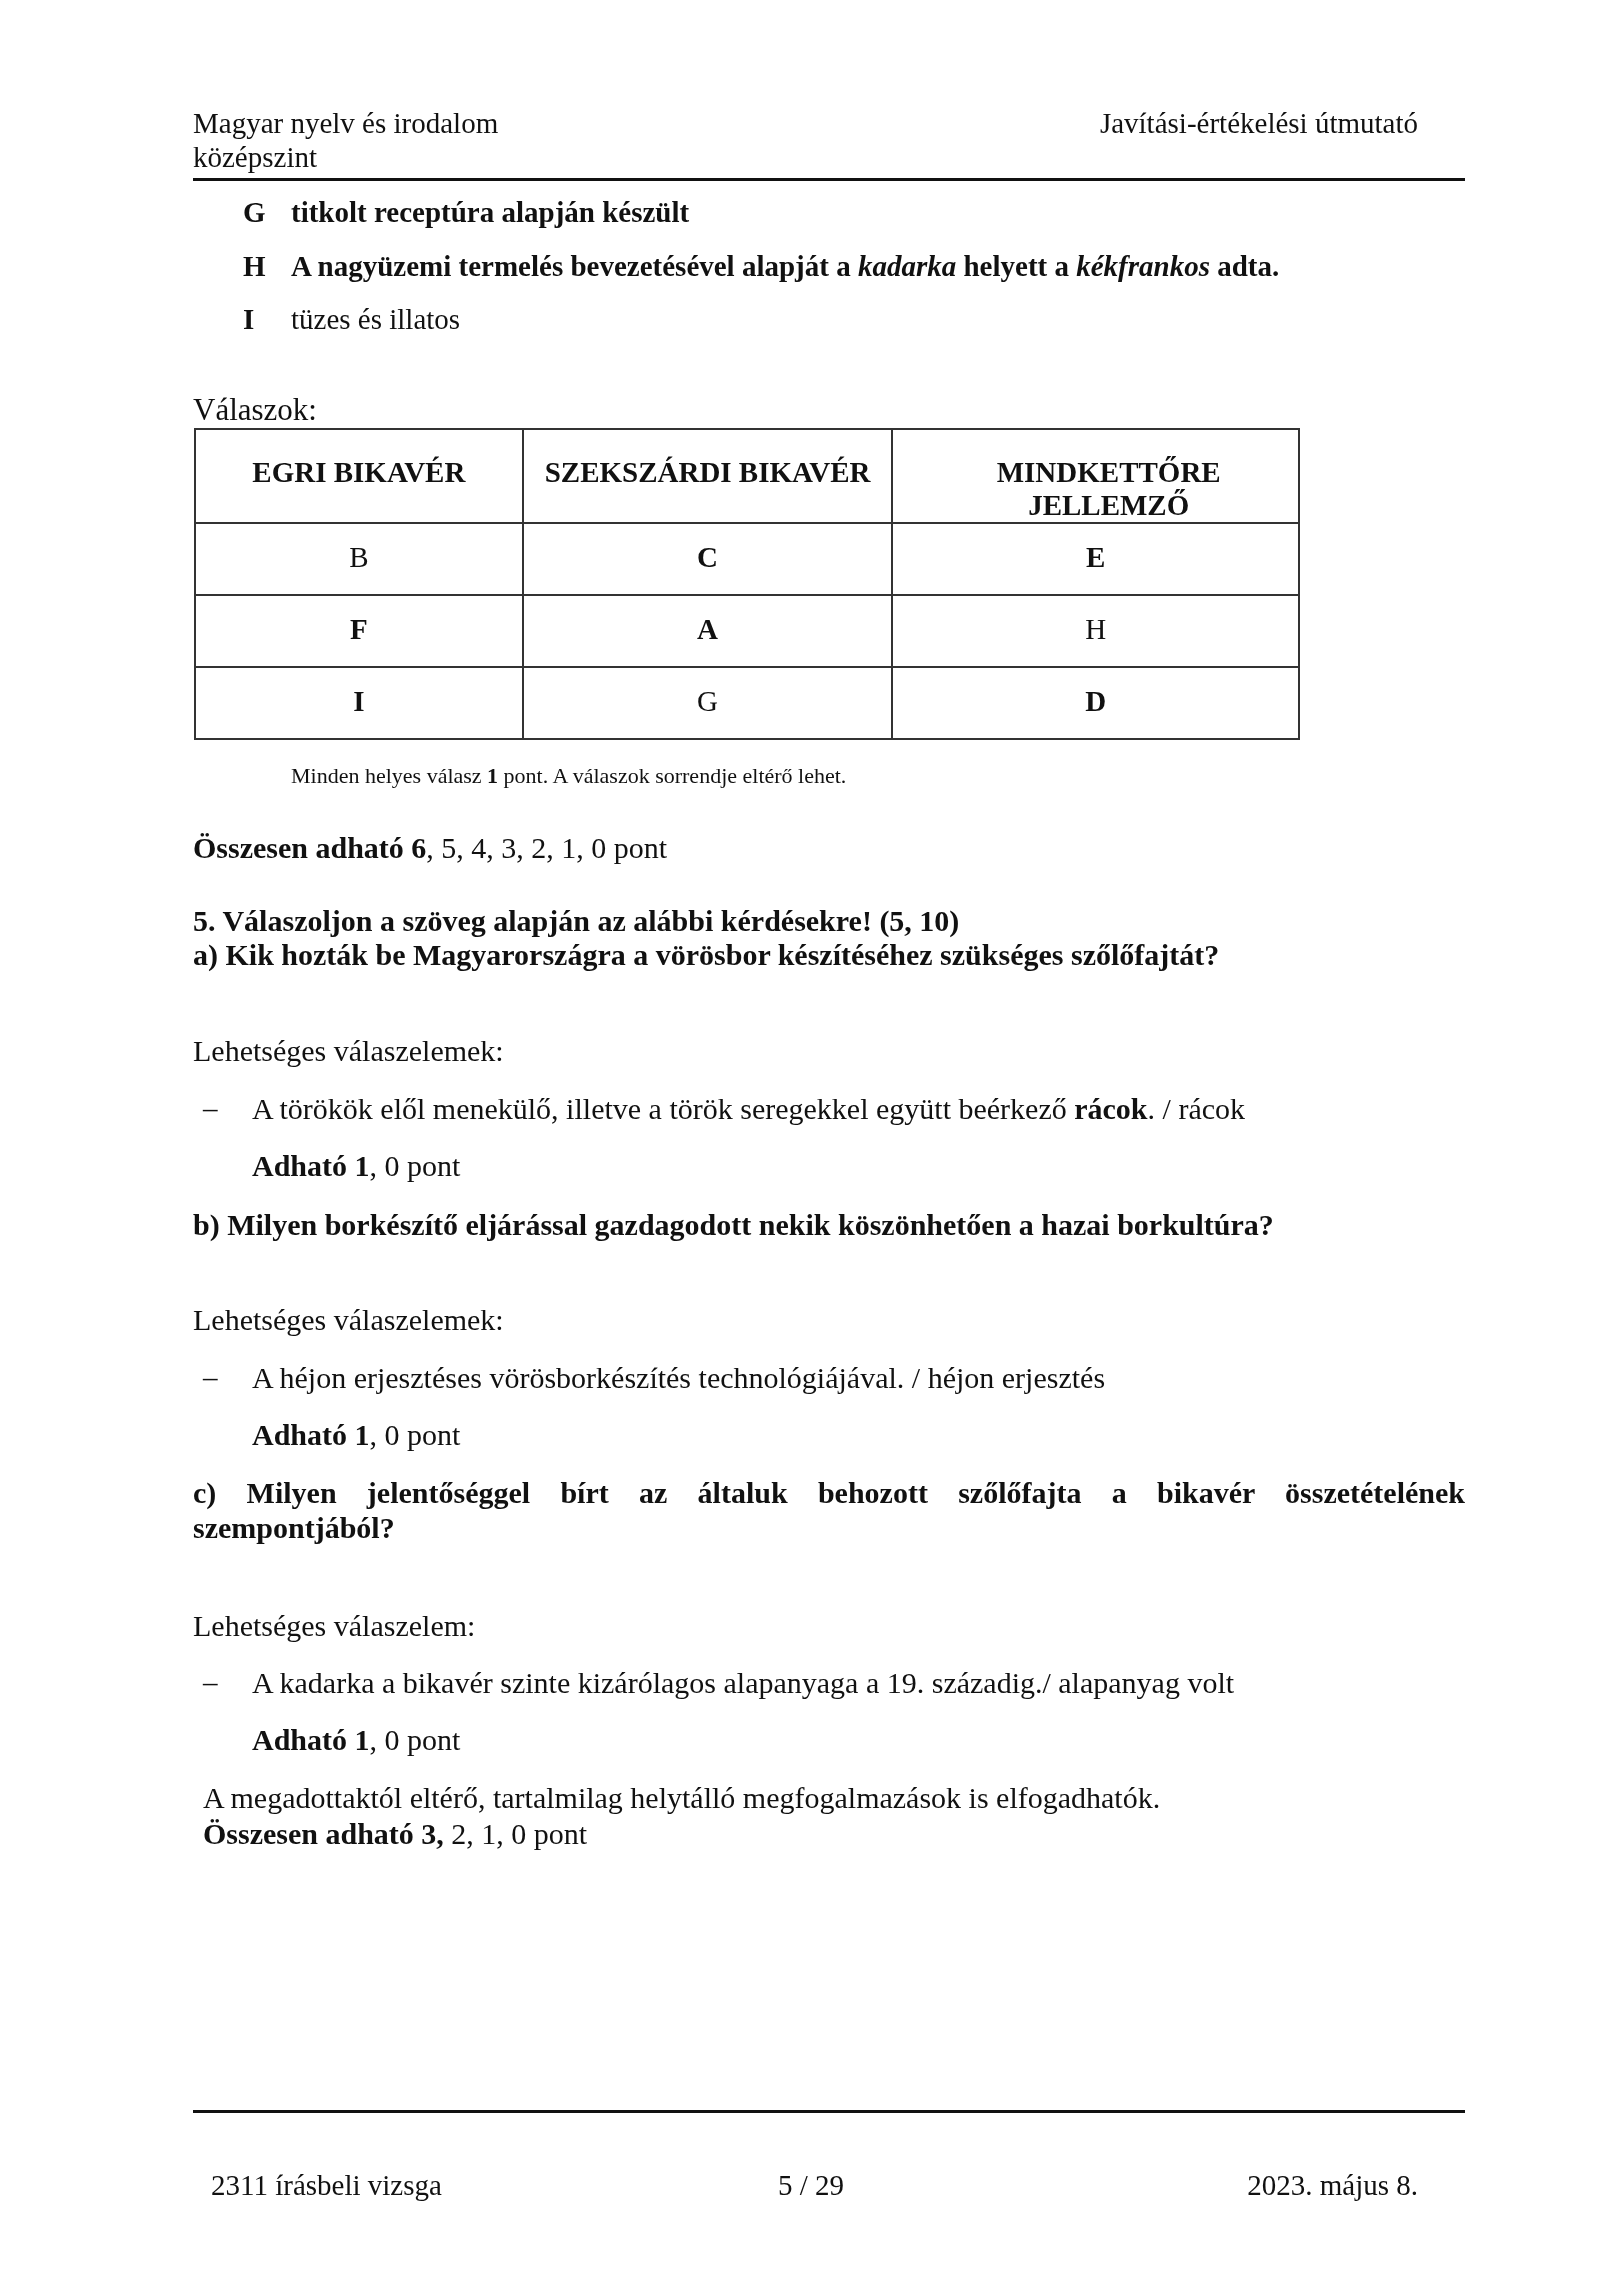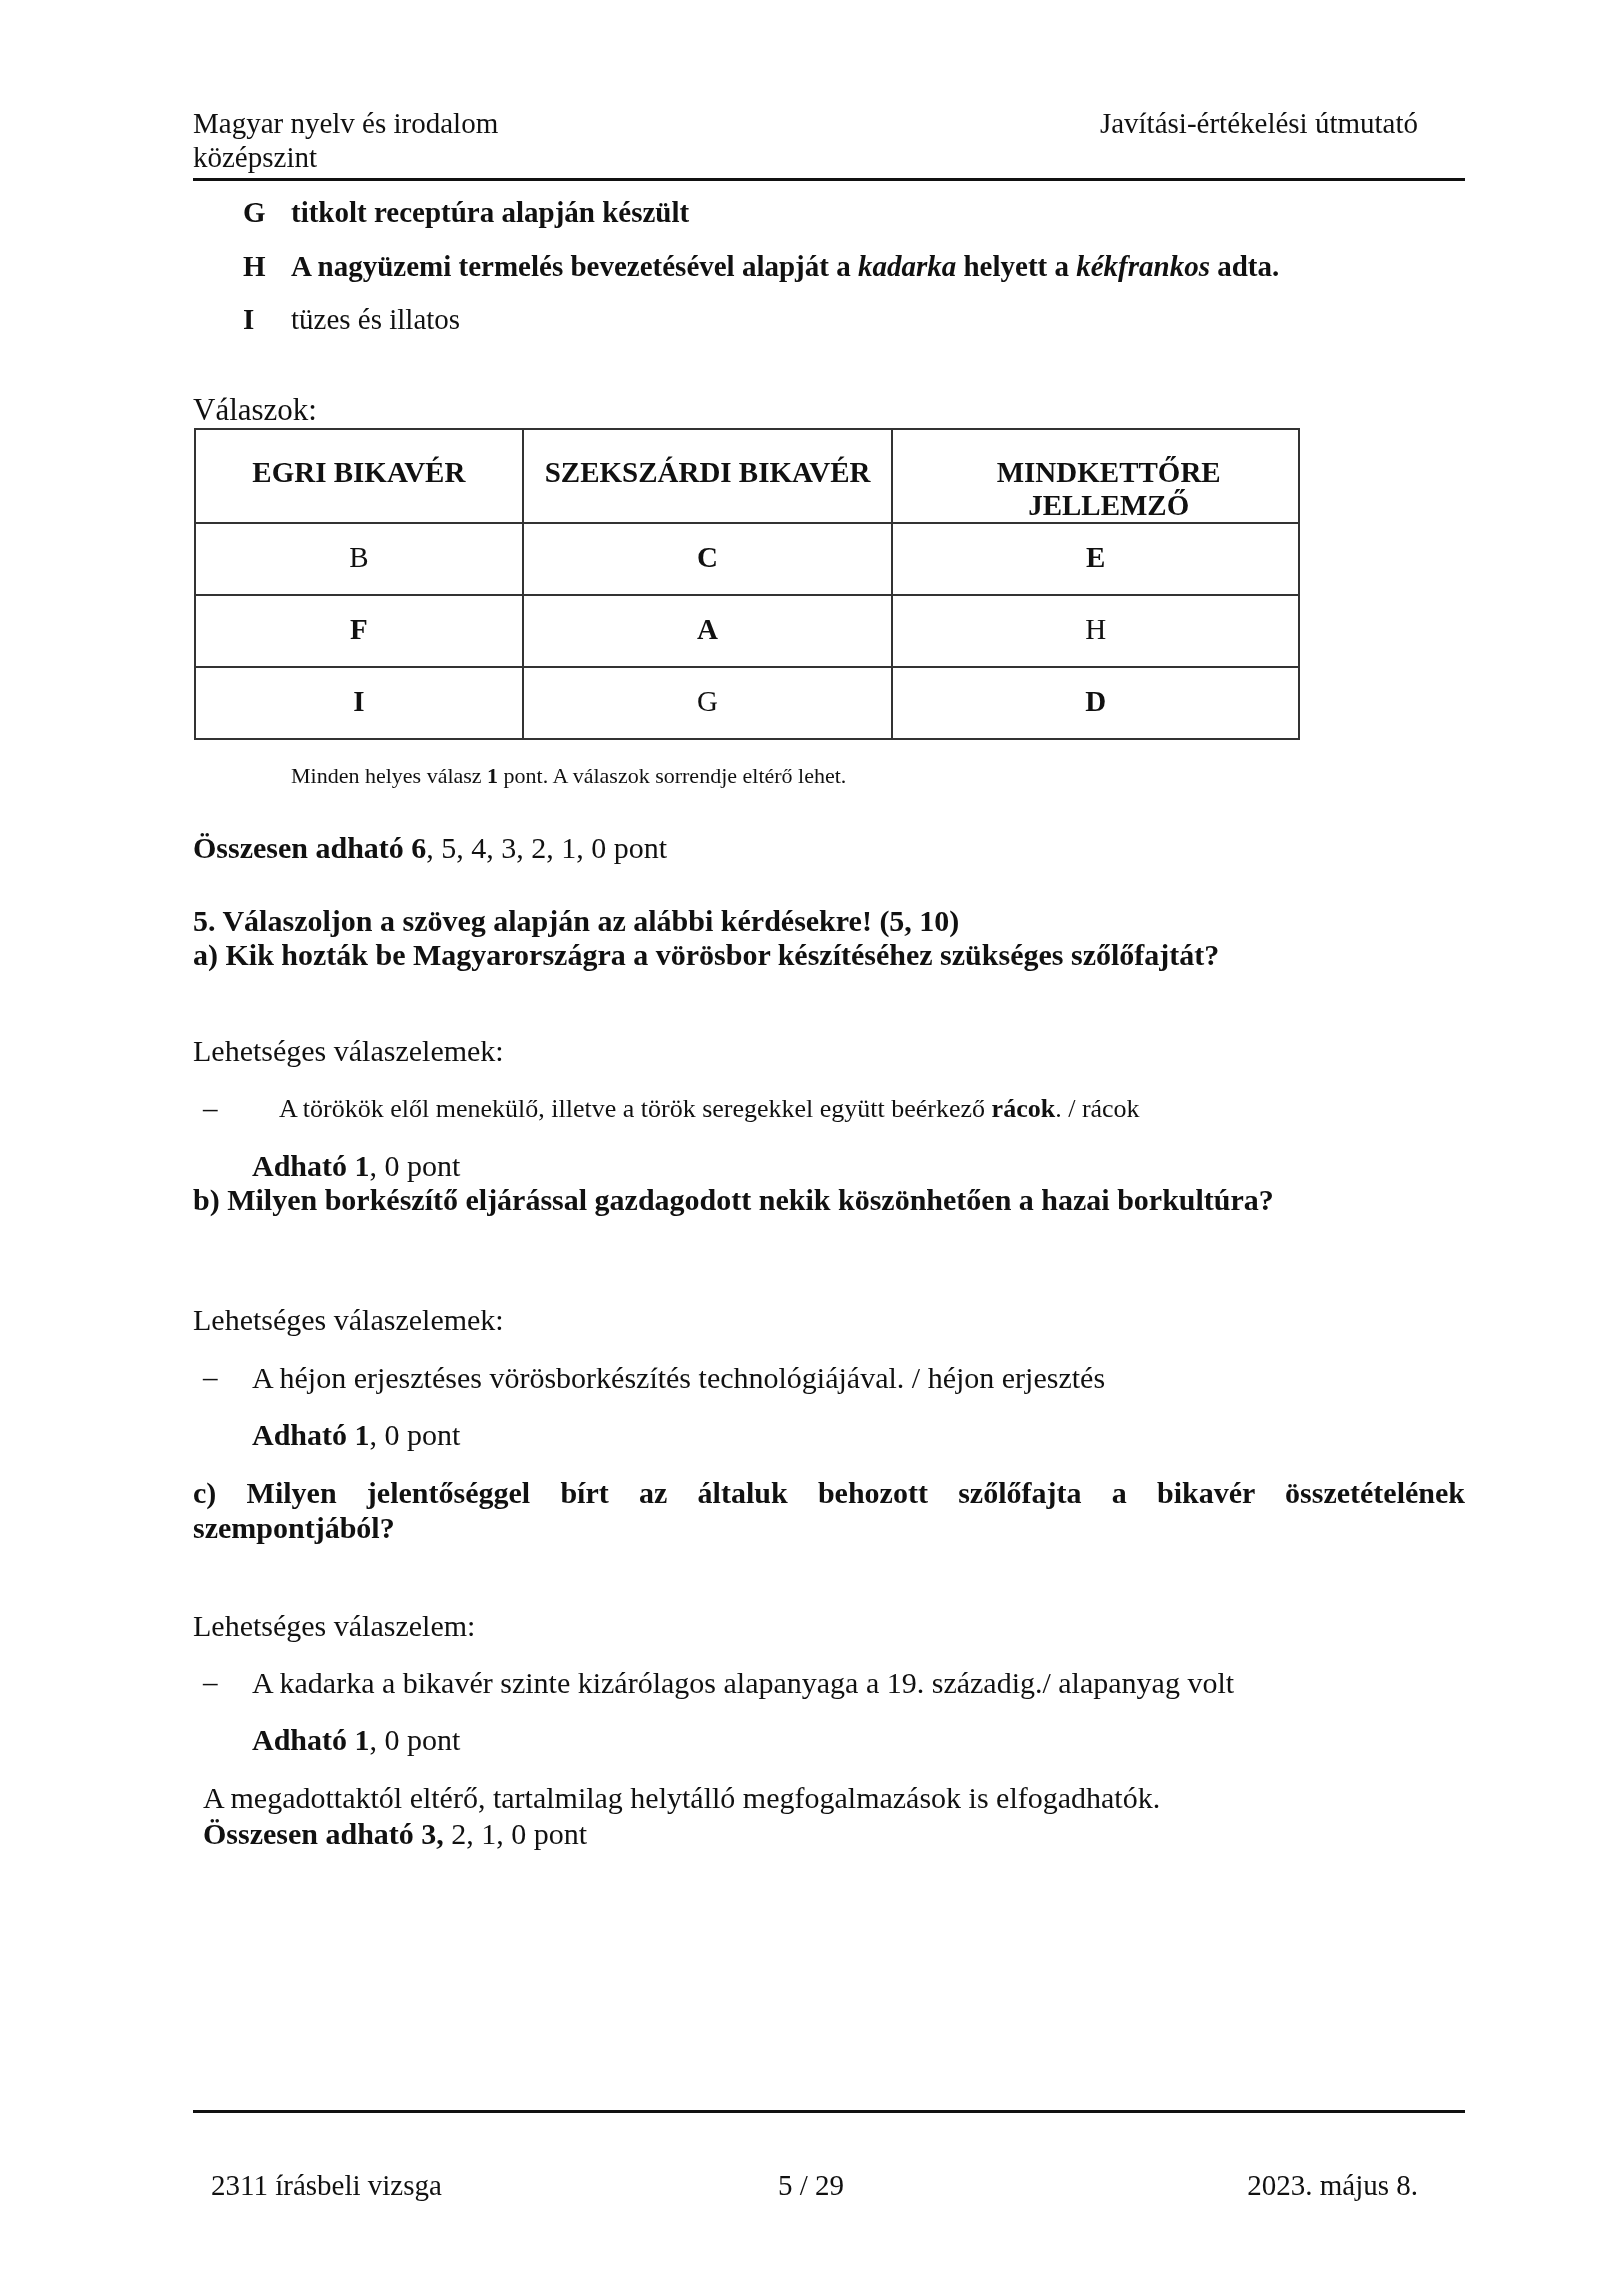--- a/index.html
+++ b/index.html
@@ -83,24 +83,24 @@
 
 <div class="abs" style="left:291px; top:758px; font-size:22px;text-align:center;"><span>Minden helyes válasz </span><span class="b">1</span><span> pont. A válaszok sorrendje eltérő lehet.</span></div>
 
 <div class="abs" style="left:193px; top:830px; font-size:30px;"><span class="b">Összesen adható 6</span><span>, 5, 4, 3, 2, 1, 0 pont</span></div>
 
 <div class="abs b" style="left:193px; top:903px; font-size:30px;">5. Válaszoljon a szöveg alapján az alábbi kérdésekre! (5, 10)</div>
 <div class="abs b" style="left:193px; top:937px; font-size:30px;">a) Kik hozták be Magyarországra a vörösbor készítéséhez szükséges szőlőfajtát?</div>
 
 <div class="abs" style="left:193px; top:1033px; font-size:30px;">Lehetséges válaszelemek:</div>
 <div class="abs dash" style="top:1091px;">–</div>
-<div class="abs dash-text" style="top:1091px; font-size:26px;margin-left:27px;"><span>A törökök elől menekülő, illetve a török seregekkel együtt beérkező </span><span class="b">rácok</span><span>. / rácok</span></div>
+<div class="abs dash-text" style="top:1091px; font-size:30px;"><span>A törökök elől menekülő, illetve a török seregekkel együtt beérkező </span><span class="b">rácok</span><span>. / rácok</span></div>
 <div class="abs adhato" style="top:1148px; font-size:30px;"><span class="b">Adható 1</span><span>, 0 pont</span></div>
 
-<div class="abs b" style="left:193px; top:1182px; font-size:30px;">b) Milyen borkészítő eljárással gazdagodott nekik köszönhetően a hazai borkultúra?</div>
+<div class="abs b" style="left:193px; top:1207px; font-size:30px;">b) Milyen borkészítő eljárással gazdagodott nekik köszönhetően a hazai borkultúra?</div>
 
 <div class="abs" style="left:193px; top:1302px; font-size:30px;">Lehetséges válaszelemek:</div>
 <div class="abs dash" style="top:1360px;">–</div>
 <div class="abs dash-text" style="top:1360px; font-size:30px;">A héjon erjesztéses vörösborkészítés technológiájával. / héjon erjesztés</div>
 <div class="abs adhato" style="top:1417px; font-size:30px;"><span class="b">Adható 1</span><span>, 0 pont</span></div>
 
 <div class="abs q-just" style="top:1475px; font-size:30px; word-spacing:5.9px;">c) Milyen jelentőséggel bírt az általuk behozott szőlőfajta a bikavér összetételének szempontjából?</div>
 
 <div class="abs" style="left:193px; top:1608px; font-size:30px;">Lehetséges válaszelem:</div>
 <div class="abs dash" style="top:1665px;">–</div>

